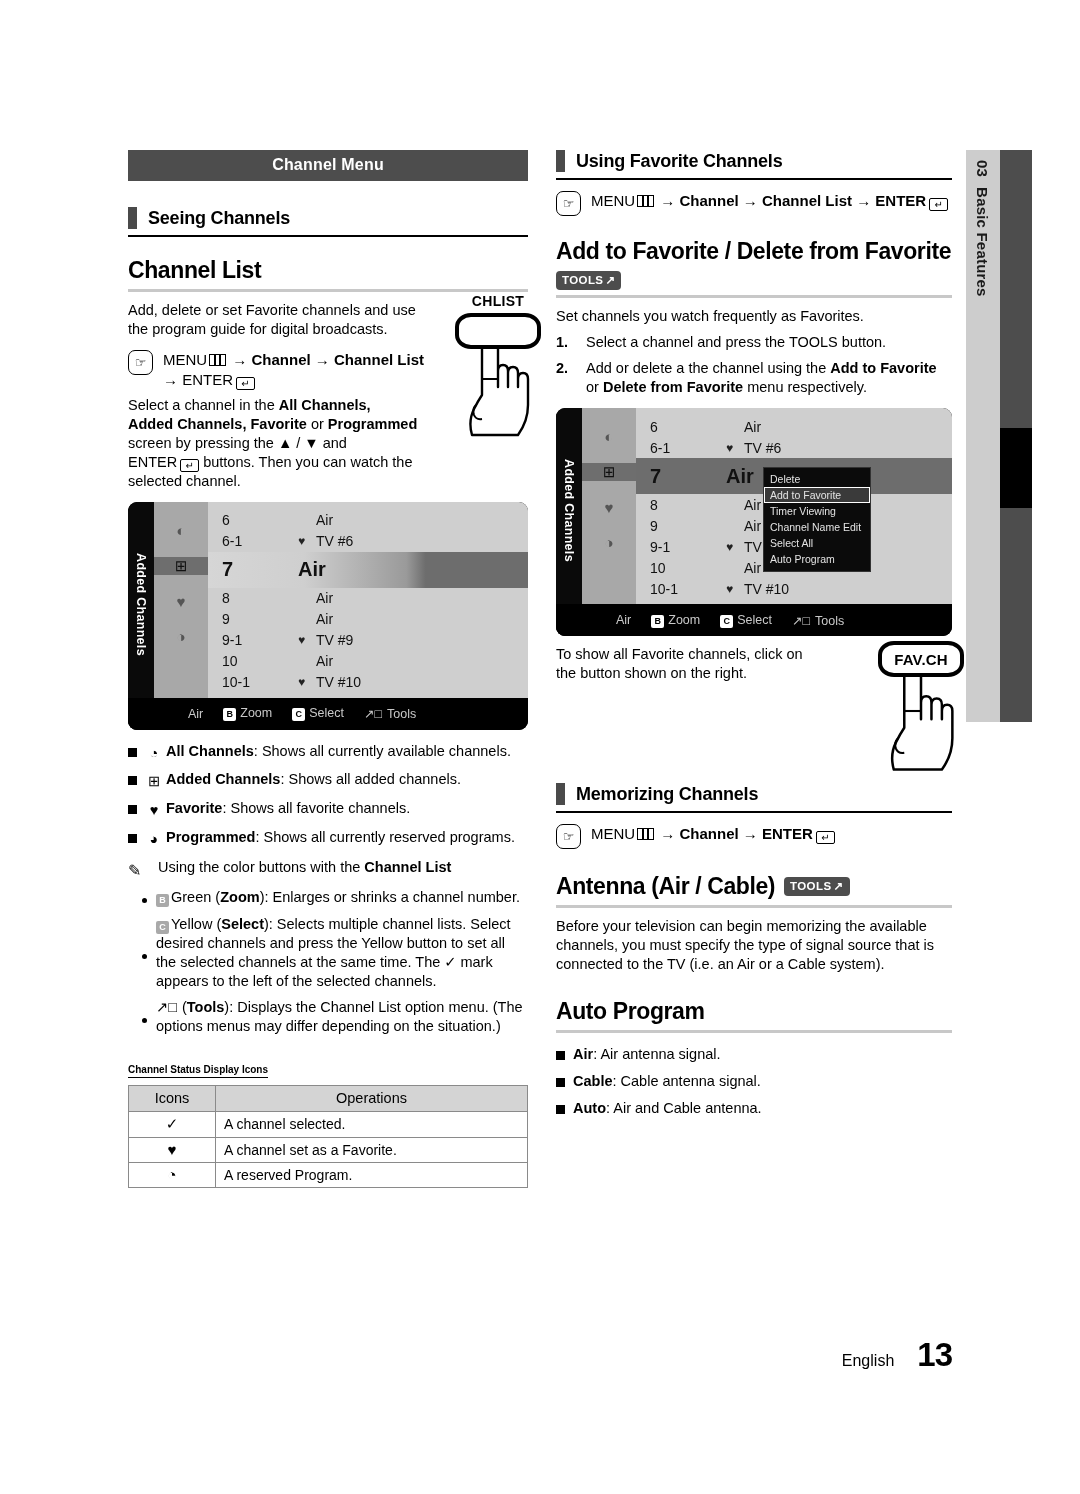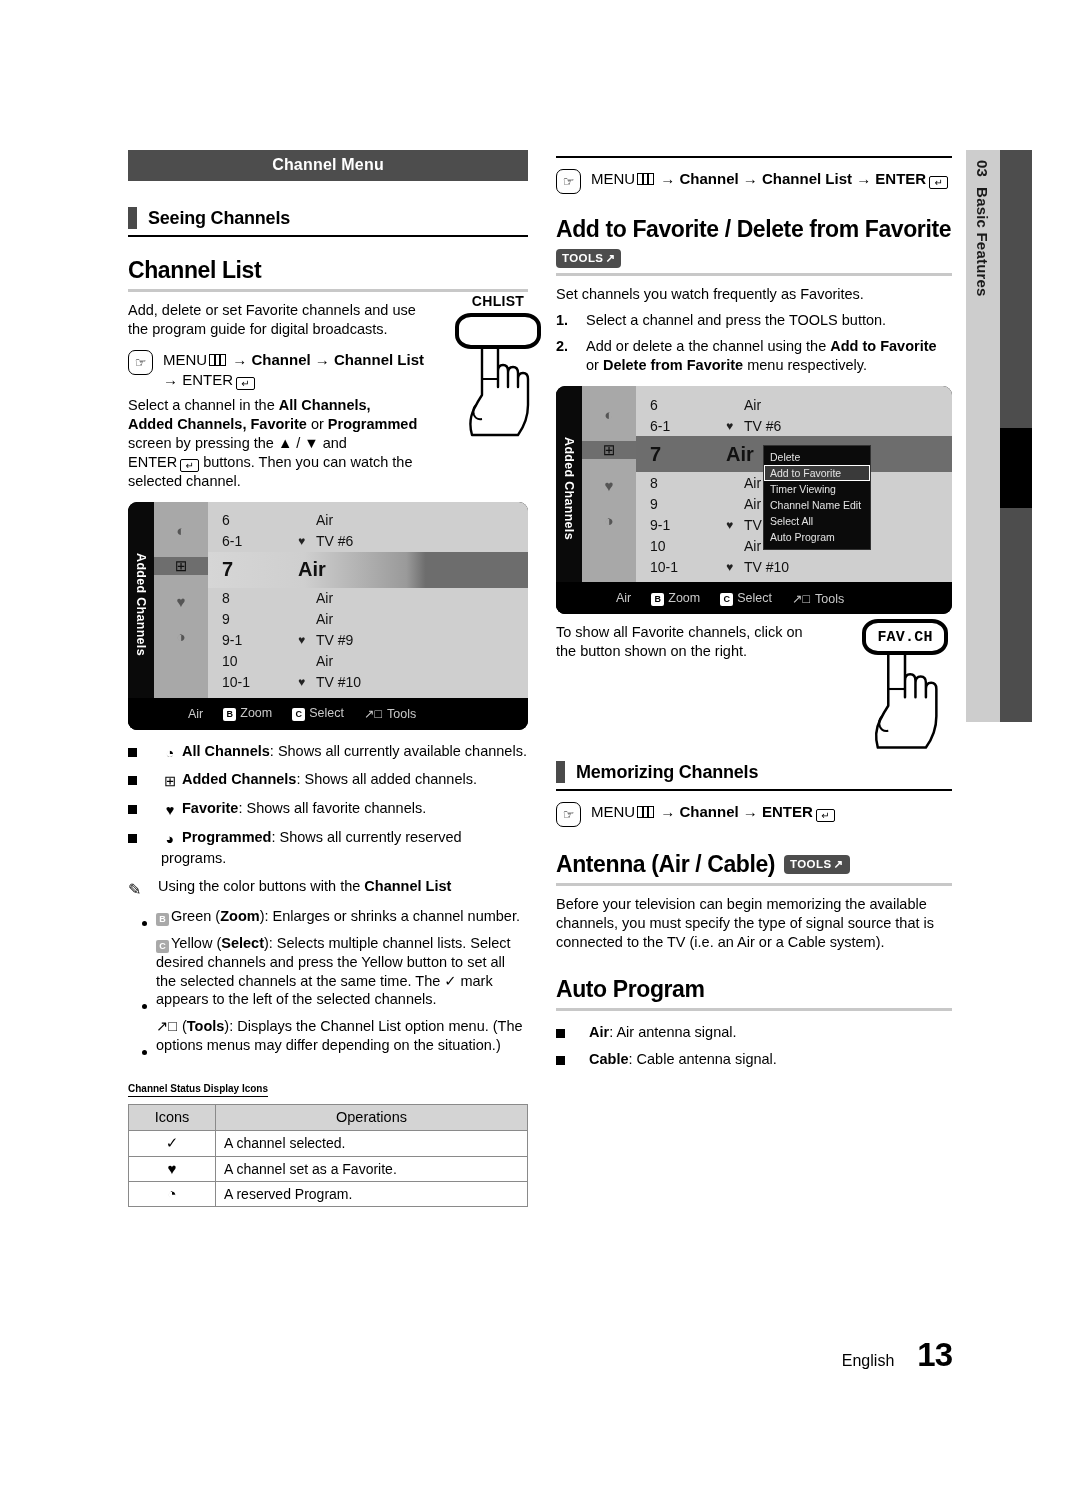--- a/index.html
+++ b/index.html
@@ -93,31 +93,31 @@
   
   .toolsbadge {
     display:inline-flex; align-items:center; gap:2px;
     background:#4d4d4d; color:#fff; border-radius:4px;
     font-size:11.5px; font-weight:bold; letter-spacing:.4px;
     padding:2px 6px 3px; vertical-align:2px;
   }
 
   
   .sqlist { list-style:none; margin:12px 0 0; padding:0; }
-  .sqlist > li { display:flex; gap:24px; margin-bottom:8px; align-items:flex-start; }
+  .sqlist > li { display:flex; gap:8px; margin-bottom:8px; align-items:flex-start; }
   .sq { flex:0 0 9px; width:9px; height:9px; background:#000; margin-top:6px; }
   .sqlist .txt { flex:1; }
 
   .chicon { display:inline-block; width:18px; text-align:center; margin-right:3px; vertical-align:-2px; }
 
   
   .note { display:flex; gap:10px; margin-top:10px; }
   .pencil { flex:0 0 20px; margin-top:2px; }
   .dotlist { list-style:none; margin:8px 0 0; padding:0 0 0 14px; }
-  .dotlist > li { display:flex; gap:9px; margin-bottom:8px; align-items:flex-end; }
+  .dotlist > li { display:flex; gap:9px; margin-bottom:8px; align-items:center; }
   .dot { flex:0 0 5px; width:5px; height:5px; border-radius:50%; background:#000; margin-top:7px; }
 
   .colorbtn {
     display:inline-block; min-width:13px; height:13px; background:#a9a9a9; color:#fff;
     font-size:9px; font-weight:bold; text-align:center; line-height:13px;
     padding:0 2px; border-radius:2px; vertical-align:-1px; margin-right:2px;
   }
 
   
   .numlist { list-style:none; margin:7px 0 0; padding:0; }
@@ -391,20 +391,24 @@
       <tr>
         <td class="ic">◔</td>
         <td class="op">A reserved Program.</td>
       </tr>
     </tbody>
   </table>
 </div>
 
 <div class="col-right">
 
+  <div class="h2row">
+    <div class="h2tick"></div>
+    <div class="h2">Using Favorite Channels</div>
+  </div>
   <div class="h2rule"></div>
 
   <div class="path">
     <div class="handicon">☞</div>
     <div class="path-text">
       <span>MENU</span><span class="menuglyph"></span><span class="bld"> → Channel → Channel List → ENTER</span><span class="enterglyph">↵</span>
     </div>
   </div>
 
   <div class="h1" style="margin-top:22px;">Add to Favorite / Delete from Favorite</div>
@@ -499,21 +503,21 @@
     <div class="bottom">
       <span>Air</span>
       <span><span class="kb">B</span><span>Zoom</span></span>
       <span><span class="kb">C</span><span>Select</span></span>
       <span><span style="margin-right:5px;">↗□</span><span>Tools</span></span>
     </div>
   </div>
 
   <div style="position:relative; height:130px;">
     <p style="width:256px;">To show all Favorite channels, click on the button shown on the right.</p>
-    <div class="remote" style="left:284px; top:-4px; width:130px;font-family:Liberation Mono, monospace;">
+    <div class="remote" style="left:300px; top:-4px; width:130px;">
       <div class="btnshape labeled" style="margin:0 auto;">
         <span>FAV.CH</span>
       </div>
       <svg width="130" height="115" viewBox="0 0 120 110" style="display:block;margin-top:-12px;">
         <path d="M44 2 L44 60 Q40 66 36 74 Q30 86 34 100 L80 100 Q90 86 90 70 L90 44 Q90 38 85 38 Q80 38 80 44 L80 52 L80 38 Q80 32 75 32 Q70 32 70 38 L70 52 L70 36 Q70 30 65 30 Q60 30 60 36 L60 52 L60 10 Q60 3 52 3 Q44 3 44 10 Z" fill="#fff" stroke="#000" stroke-width="2.4" stroke-linejoin="round"></path>
         <path d="M44 44 L60 44" stroke="#000" stroke-width="2" fill="none"></path>
         <path d="M38 70 Q34 74 36 80 Q38 85 44 84" stroke="#000" stroke-width="2" fill="none"></path>
       </svg>
     </div>
   </div>
@@ -547,19 +551,23 @@
 
   <ul class="sqlist">
     <li>
       <span class="sq"></span>
       <span class="txt"><b>Air</b><span>: Air antenna signal.</span></span>
     </li>
     <li>
       <span class="sq"></span>
       <span class="txt"><b>Cable</b><span>: Cable antenna signal.</span></span>
     </li>
+    <li>
+      <span class="sq"></span>
+      <span class="txt"><b>Auto</b><span>: Air and Cable antenna.</span></span>
+    </li>
   </ul>
 </div>
 
 <div class="footer">
   <span class="lang">English</span>
   <span class="pg">13</span>
 </div>
 
 </body></html>

